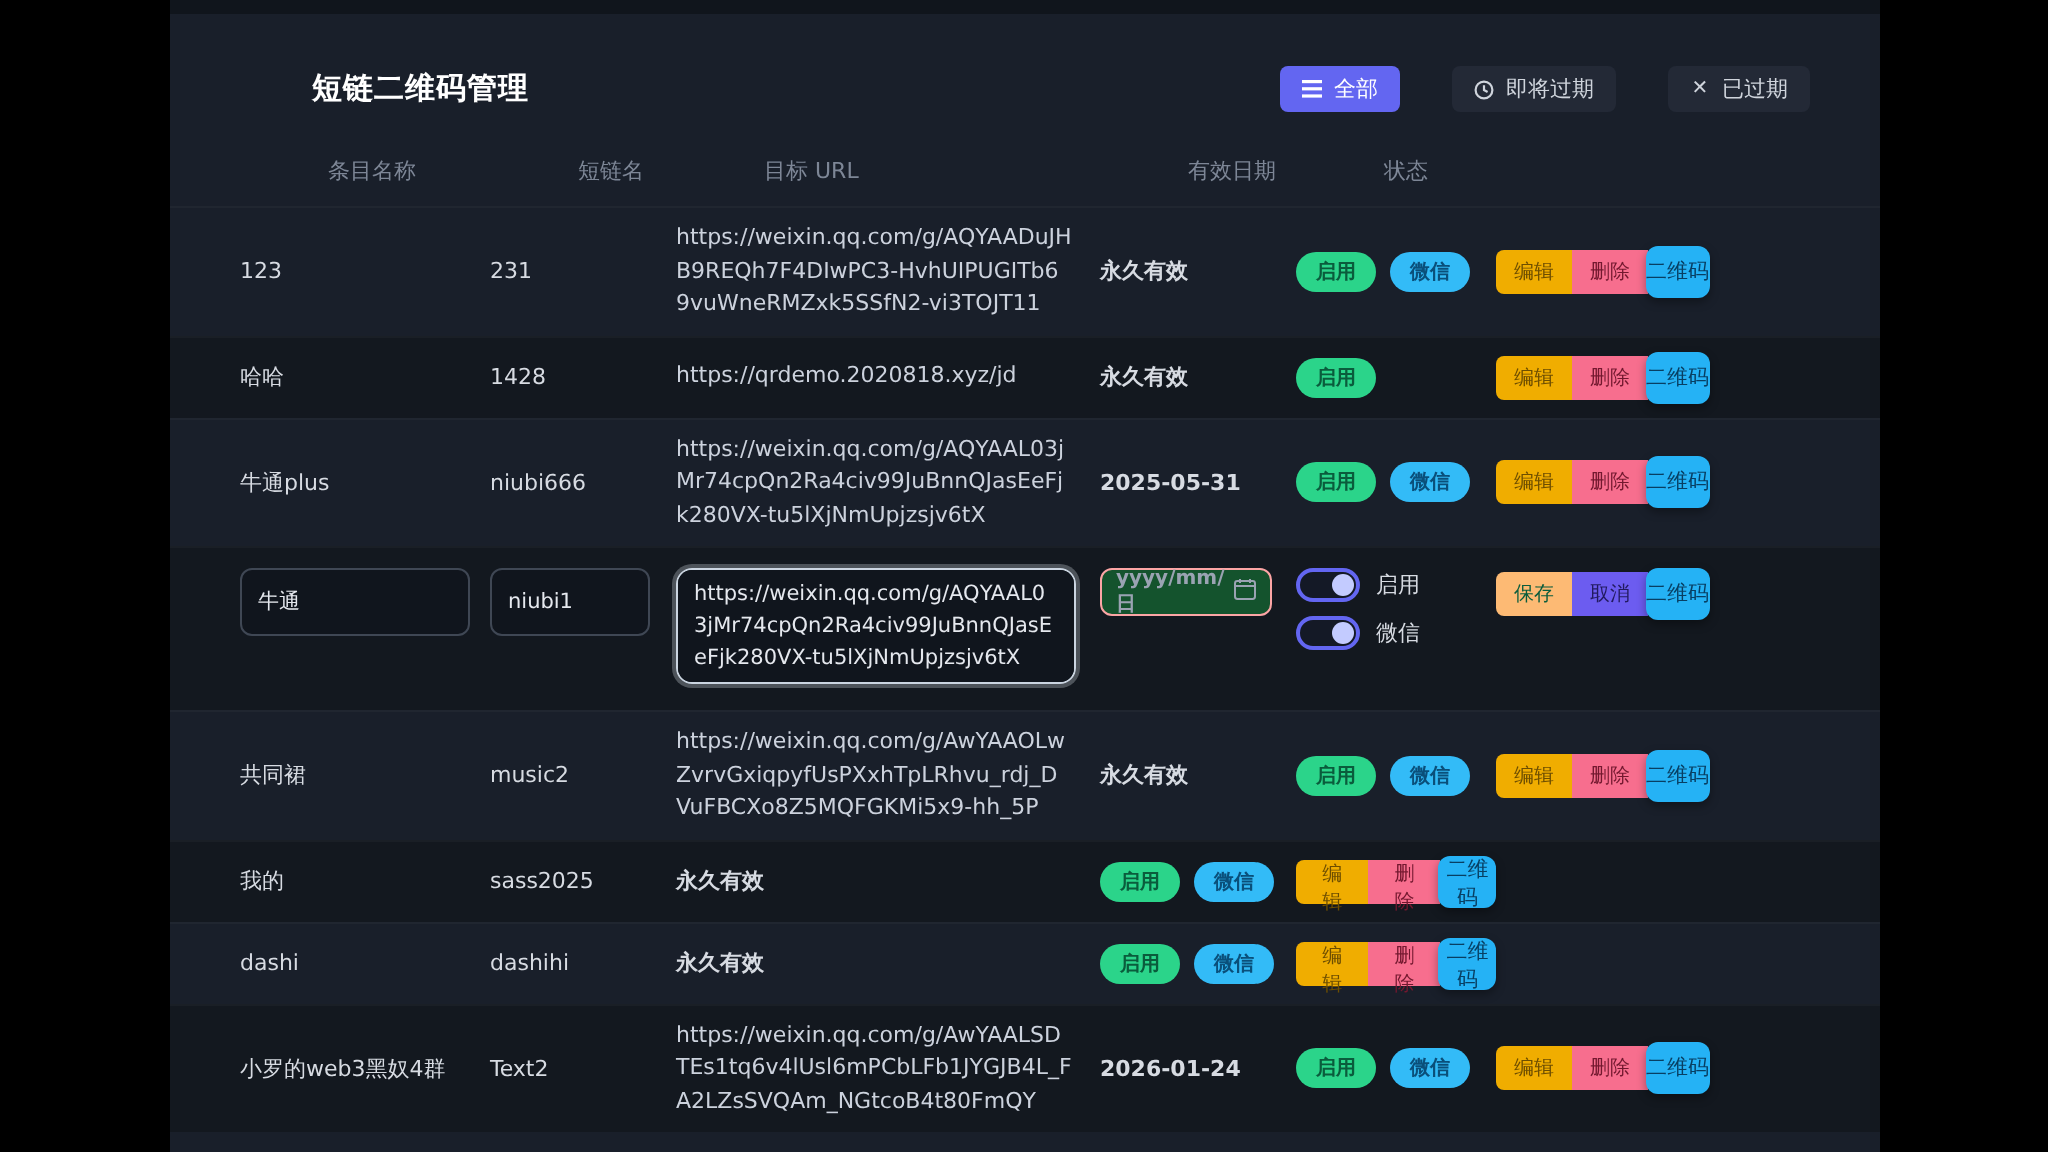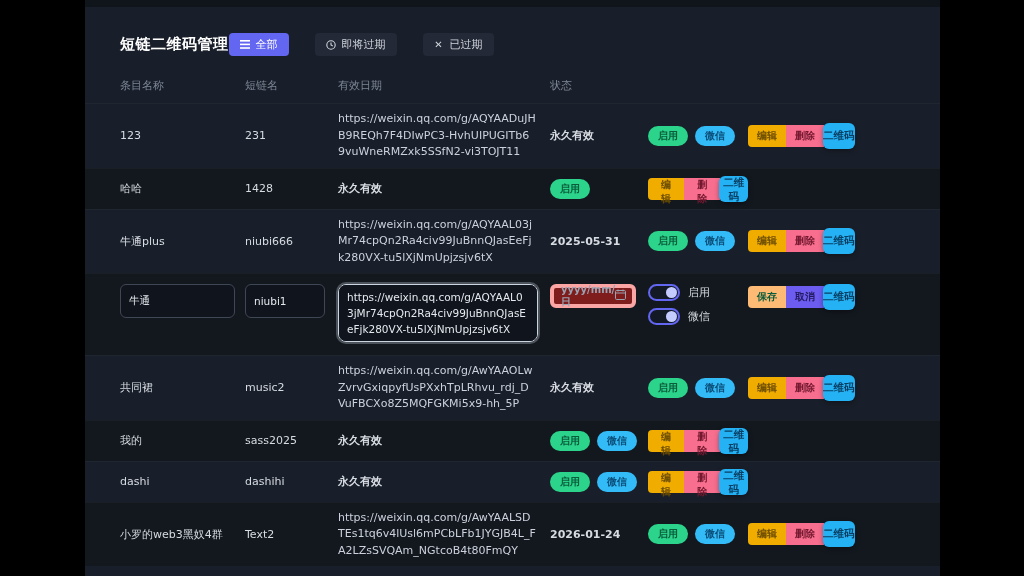--- a/index.html
+++ b/index.html
@@ -3,48 +3,48 @@
 <meta charset="utf-8">
 <style>
   * { margin:0; padding:0; box-sizing:border-box; }
   html,body { width:1024px; height:576px; background:#000; overflow:hidden;
     font-family:"DejaVu Sans","Liberation Sans",sans-serif; }
   .viewport { position:absolute; left:85px; top:0; width:855px; height:576px;
     background:#191f2a; color:#d7dbe2; }
   .top-strip { height:7px; background:#10151c; }
 
   
-  .page-head { display:flex; align-items:center; 
-    padding:26px 35px 14px 35px; }
+  .page-head { display:flex; align-items:center; justify-content:space-between;
+    padding:26px 35px 14px 35px;margin-left:36px; }
   .page-title { font-size:15px; font-weight:bold; color:#ffffff; letter-spacing:.5px; }
   .filters { display:flex; gap:26px; }
   .filter-btn { display:inline-flex; align-items:center; gap:6px; height:23px;
     padding:0 11px; border-radius:4px; font-size:11px; color:#cfd4dc;
     background:#232936; border:none; cursor:pointer; }
   .filter-btn.active { background:#6366f1; color:#ffffff; }
   .fi { display:inline-block; width:10px; text-align:center; font-size:10px; line-height:1; }
   .fi svg { display:block; }
 
   
   .grid { display:grid; grid-template-columns:125px 93px 212px 98px 100px 1fr;
     padding:0 35px; align-items:center; }
-  .thead { padding-top:8px; padding-bottom:10px; }
+  .thead { padding-top:8px; padding-bottom:10px;margin-left:44px; }
   .thead .th { font-size:11px; color:#7d8696; }
   .row { min-height:41px; padding:7px 35px; border-top:1px solid rgba(255,255,255,0.03); }
   .row.alt { background:#13181f; }
   .cell { font-size:11px; color:#d7dbe2; }
   .cell.url { word-break:break-all; line-height:1.5; padding-right:14px; color:#ccd2dd; }
   .cell.date { font-weight:bold; }
   .badges { display:flex; gap:7px; }
   .badge { display:inline-block; padding:3px 10px; border-radius:10px; font-size:10px; font-weight:bold; }
   .badge.enabled { background:#2bd48a; color:#0a5c3c; }
   .badge.wechat  { background:#33bbf7; color:#0a4f7a; }
 
   .actions { display:flex; align-items:center; }
-  .abtn { border:none; cursor:pointer; font-size:10px; font-weight:bold;
+  .abtn { border:none; cursor:pointer; font-size:10px; font-weight:normal;
     height:22px; padding:0 9px; }
   .abtn.first { border-radius:4px 0 0 4px; }
   .abtn.edit { background:#f0ad00; color:#6d4e00; }
   .abtn.del  { background:#f76e8e; color:#73182f; }
   .abtn.save { background:#fdba74; color:#0a5c3c; }
   .abtn.cancel { background:#6c5cf0; color:#221a5e; }
   .abtn.qr { background:#25b2f5; color:#083f63; height:26px; padding:0 0;
     border-radius:6px; margin-left:-1px; font-size:10.5px; box-shadow:0 2px 5px rgba(0,0,0,.35); }
 
   
@@ -53,21 +53,21 @@
   .tin { background:#10151d; border:1px solid #3f4754; border-radius:6px;
     color:#e5e8ee; font-size:10.5px; height:24px; padding:16px 8px; outline:none;
     font-family:"DejaVu Sans","Liberation Sans",sans-serif; }
   .tin.name { width:115px; }
   .tin.slug { width:80px; }
   .turl { width:200px; min-height:58px; resize:none; background:#10151d;
     color:#e5e8ee; font-size:10.5px; line-height:1.5; padding:5px 8px;
     border:1px solid #cbd5e1; border-radius:8px; outline:none;
     box-shadow:0 0 0 2px rgba(230,236,245,.28); word-break:break-all;
     font-family:"DejaVu Sans","Liberation Sans",sans-serif; }
-  .date-box { width:86px; height:24px; background:#7f1d1d; border:4px solid #fca5a5;
+  .date-box { width:86px; height:24px; background:#14532d; border:1px solid #fca5a5;
     border-radius:6px; display:flex; align-items:center; justify-content:space-between;
     padding:0 7px; cursor:text; }
   .date-ph { color:#9aa3b2; font-size:10px; font-weight:bold; }
   .toggles { display:flex; flex-direction:column; gap:7px; }
   .toggle-line { display:flex; align-items:center; gap:8px; }
   .toggle { width:32px; height:17px; border:2px solid #6366f1; border-radius:10px;
     background:#141926; position:relative; cursor:pointer; }
   .toggle .knob { position:absolute; right:1px; top:1px; width:11px; height:11px;
     border-radius:50%; background:#c3cbff; }
   .toggle-label { font-size:11px; color:#d7dbe2; }
@@ -105,20 +105,21 @@
       <button class="filter-btn">
         <span class="fi">✕</span>
         <span>已过期</span>
       </button>
     </div>
   </div>
 
   <div class="grid thead">
     <div class="th">条目名称</div>
     <div class="th">短链名</div>
+    <div class="th">目标 URL</div>
     <div class="th">有效日期</div>
     <div class="th">状态</div>
     <div class="th"></div>
   </div>
 
   <div id="rows-top">
   <div class="grid row">
     <div class="cell name">123</div>
     <div class="cell slug">231</div>
     <div class="cell url">https://weixin.qq.com/g/AQYAADuJHB9REQh7F4DIwPC3-HvhUIPUGITb69vuWneRMZxk5SSfN2-vi3TOJT11</div>
@@ -130,20 +131,21 @@
     <div class="cell actions">
       <button class="abtn edit first">编辑</button>
       <button class="abtn del">删除</button>
       <button class="abtn qr">二维码</button>
     </div>
   </div>
 
   <div class="grid row alt">
     <div class="cell name">哈哈</div>
     <div class="cell slug">1428</div>
+    <div class="cell url">https://qrdemo.2020818.xyz/jd</div>
     <div class="cell date">永久有效</div>
     <div class="cell badges">
           <span class="badge enabled">启用</span>
         </div>
     <div class="cell actions">
       <button class="abtn edit first">编辑</button>
       <button class="abtn del">删除</button>
       <button class="abtn qr">二维码</button>
     </div>
   </div>

